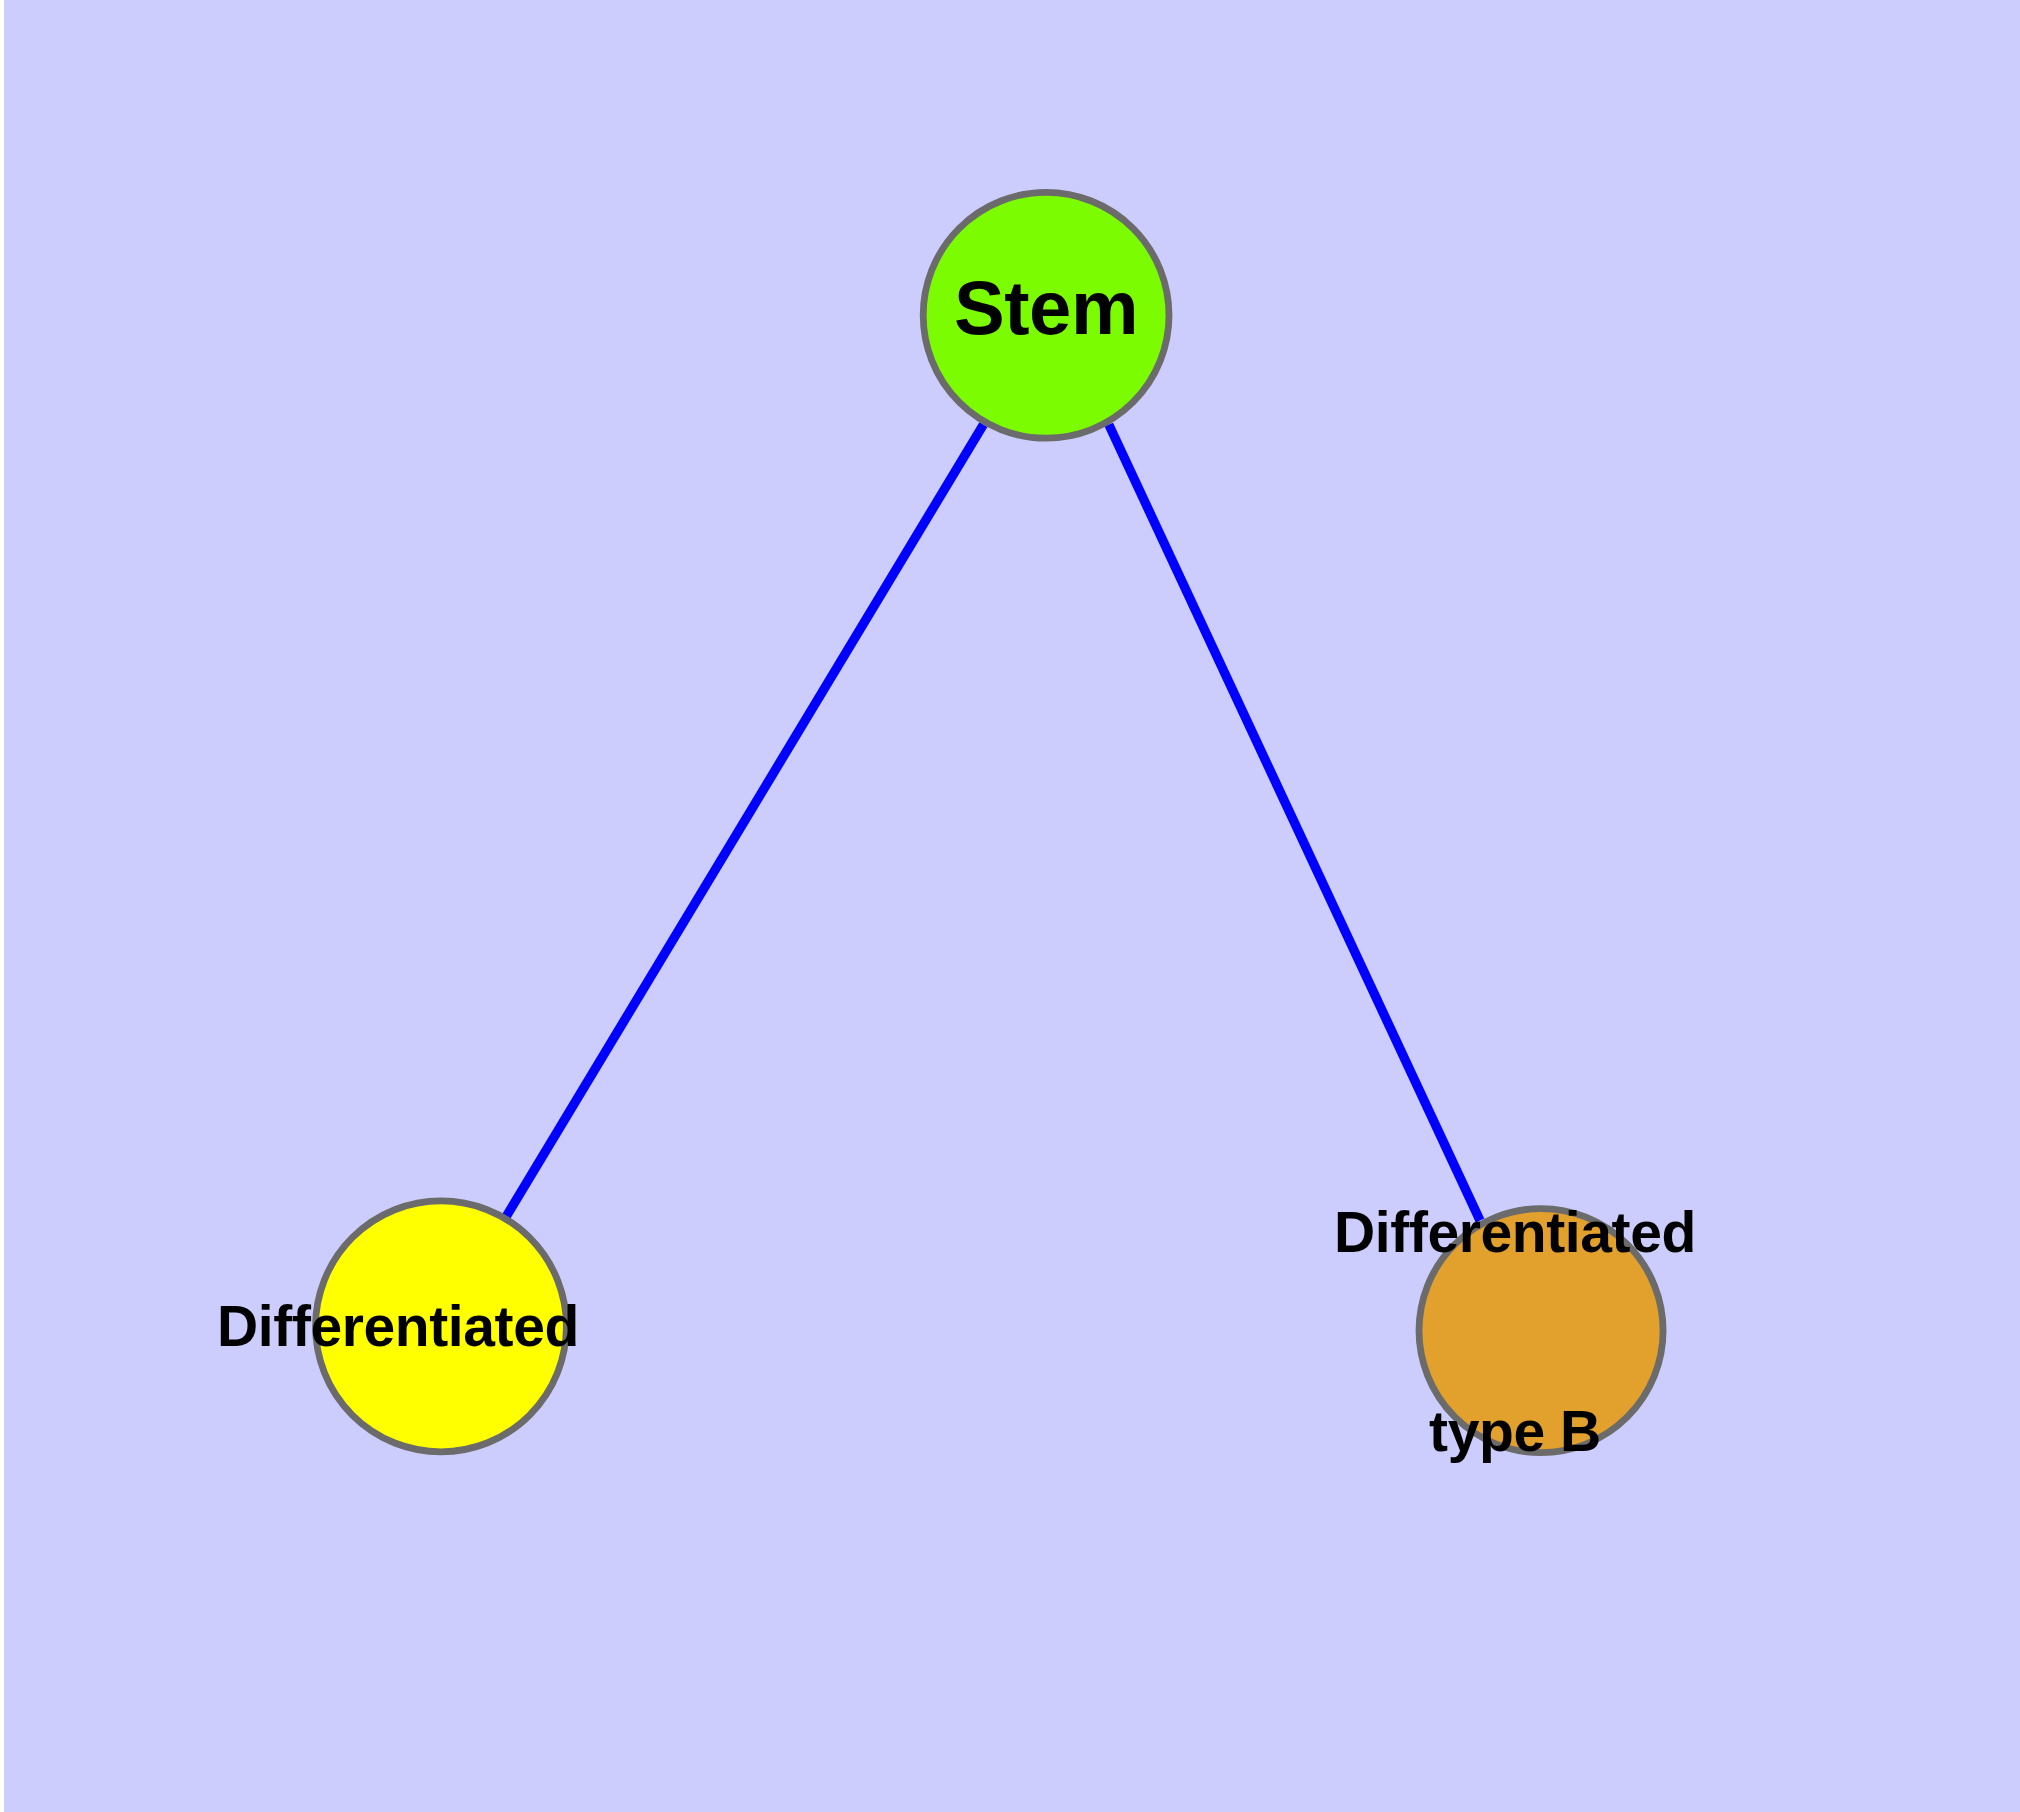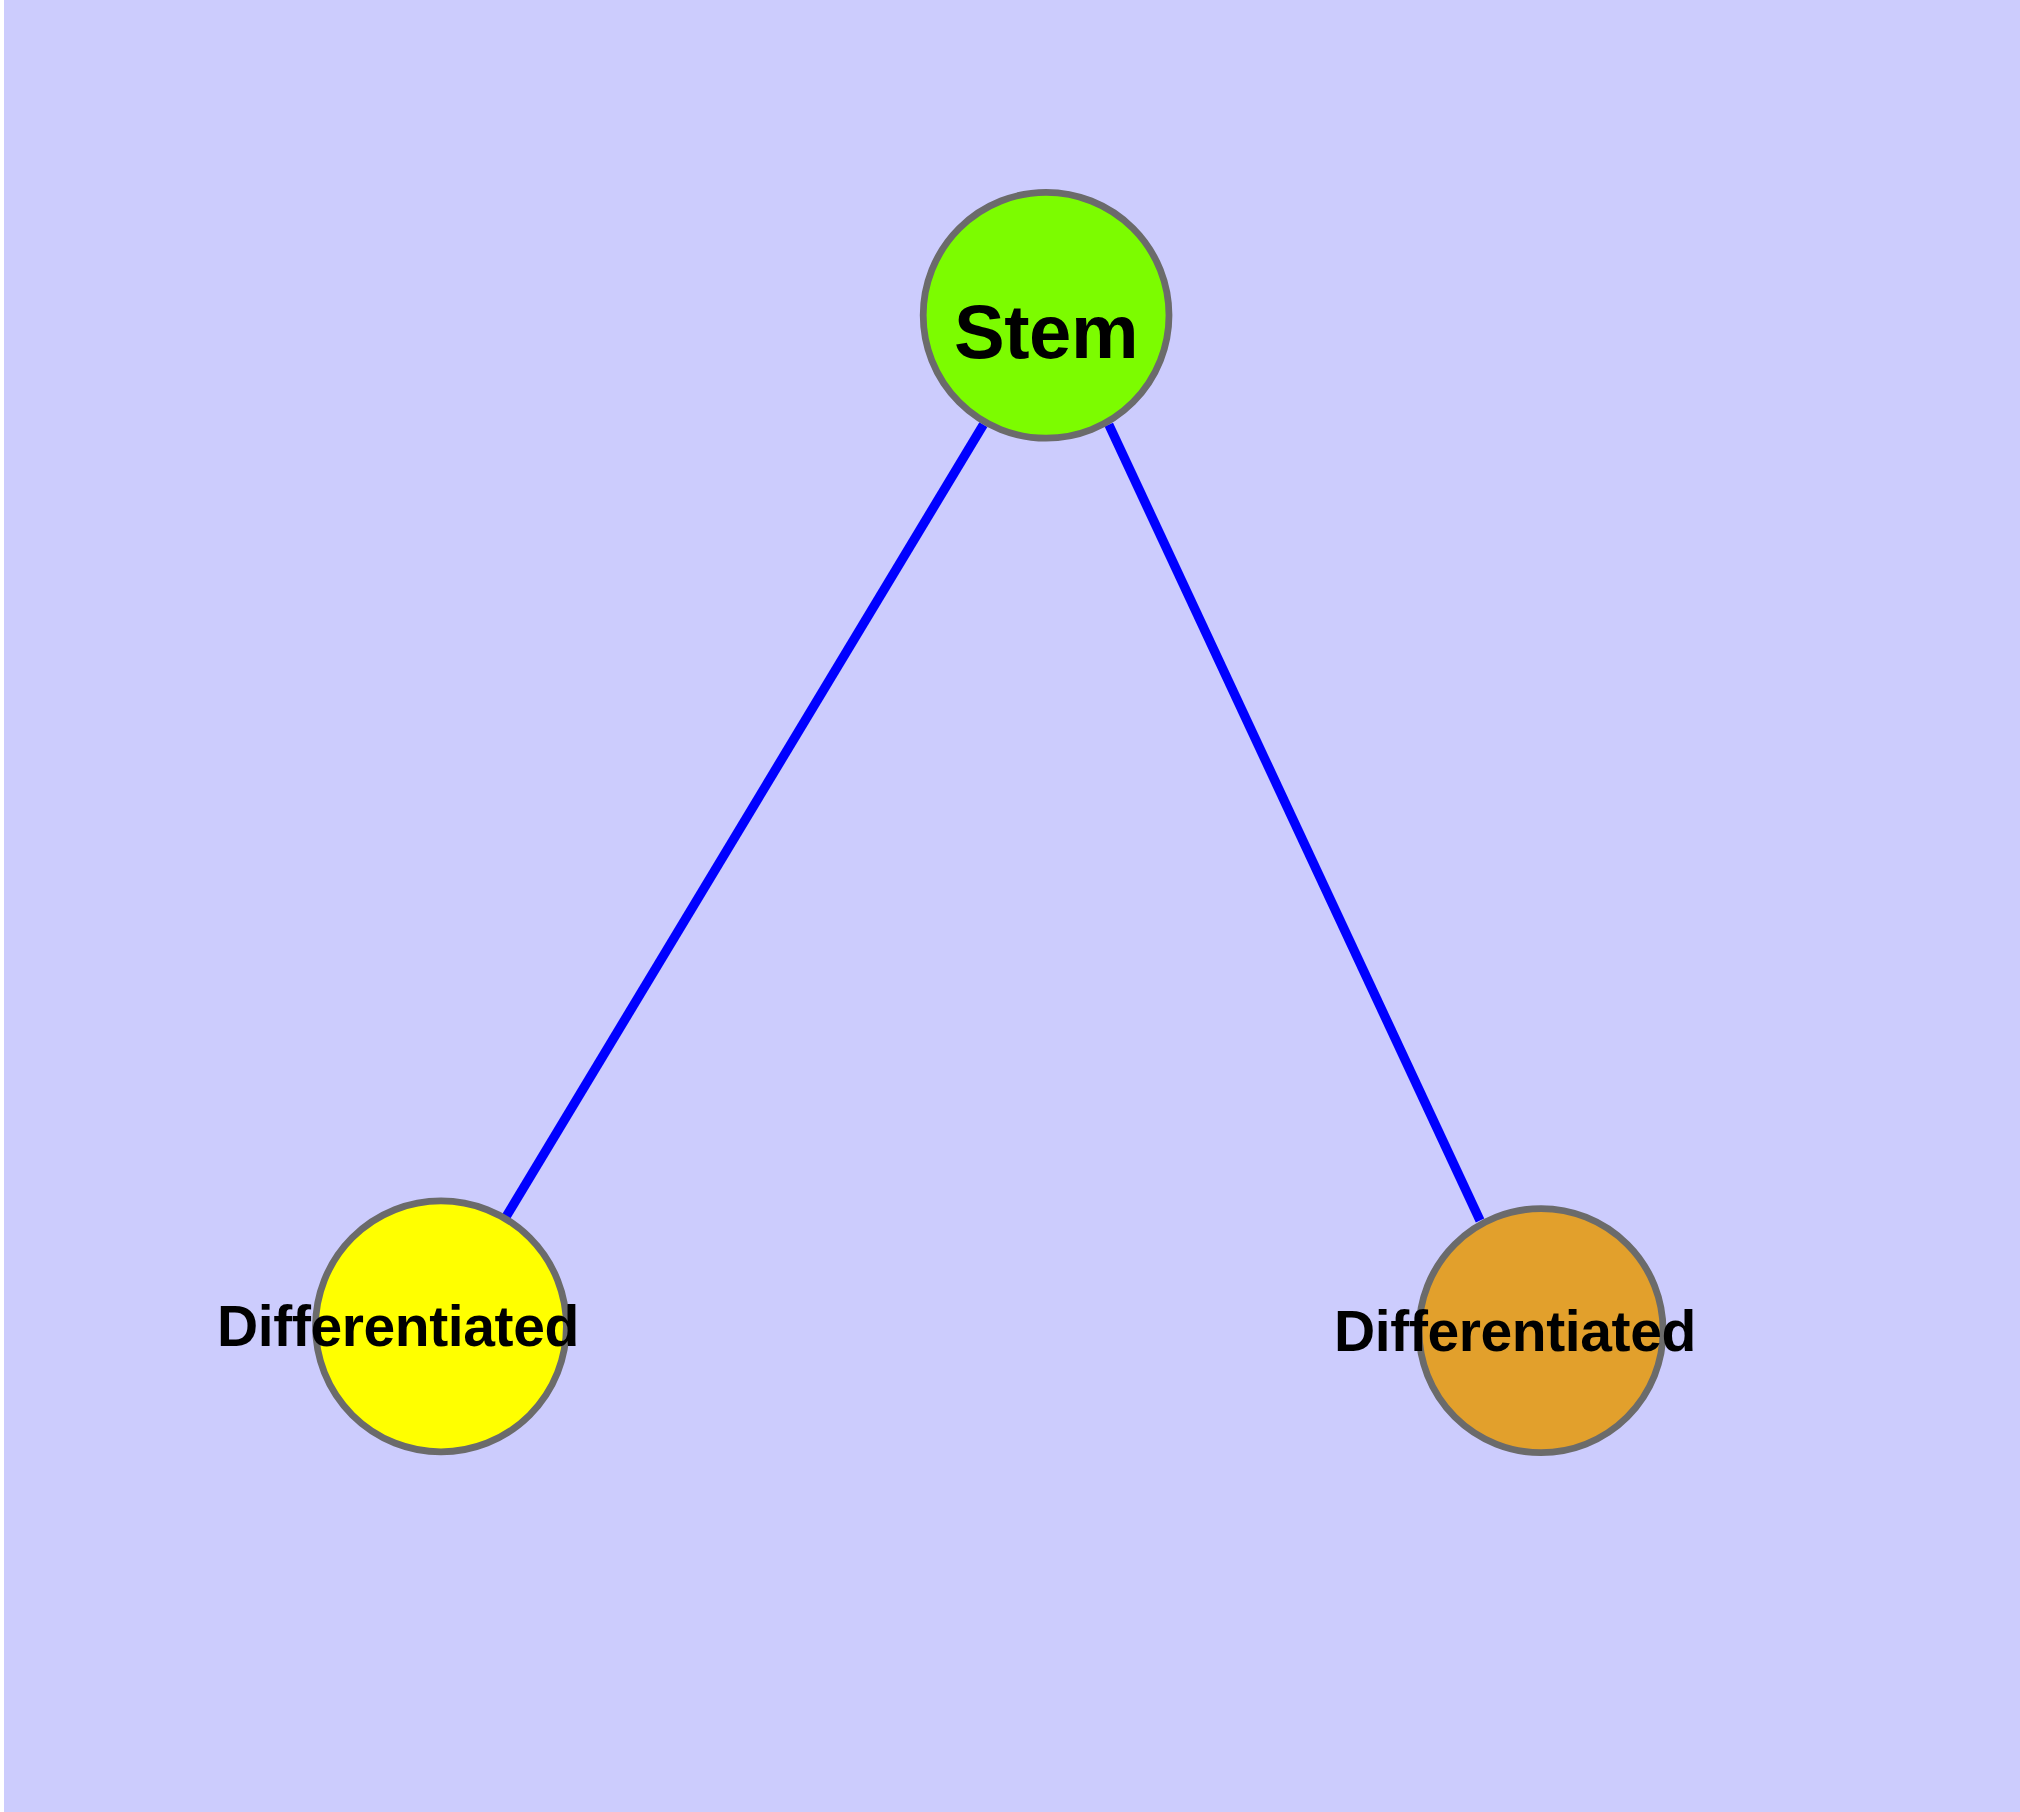--- a/index.html
+++ b/index.html
@@ -40,21 +40,21 @@
     text-align: center;
     white-space: pre;
     letter-spacing: -0.4px;
     pointer-events: none;
   }
   .node-label.single {
     font-size: 76px;
   }
   #label-stem {
     left: 1046px;
-    top: 332px;
+    top: 308px;
     transform: translate(-50%, -50%);
   }
   #label-type-a {
     left: 398px;
     top: 1326px;
     transform: translate(-50%, -50%);
   }
   #label-type-b {
     left: 1515px;
     top: 1331px;
@@ -79,16 +79,17 @@
   </svg>
 
   <div id="label-stem" class="node-label single">Stem</div>
 
   <div id="label-type-a" class="node-label">
     <div>Differentiated</div>
   </div>
 
   <div id="label-type-b" class="node-label">
     <div>Differentiated</div>
+    <div>type B</div>
   </div>
 
 </div>
 
 
 </body></html>

